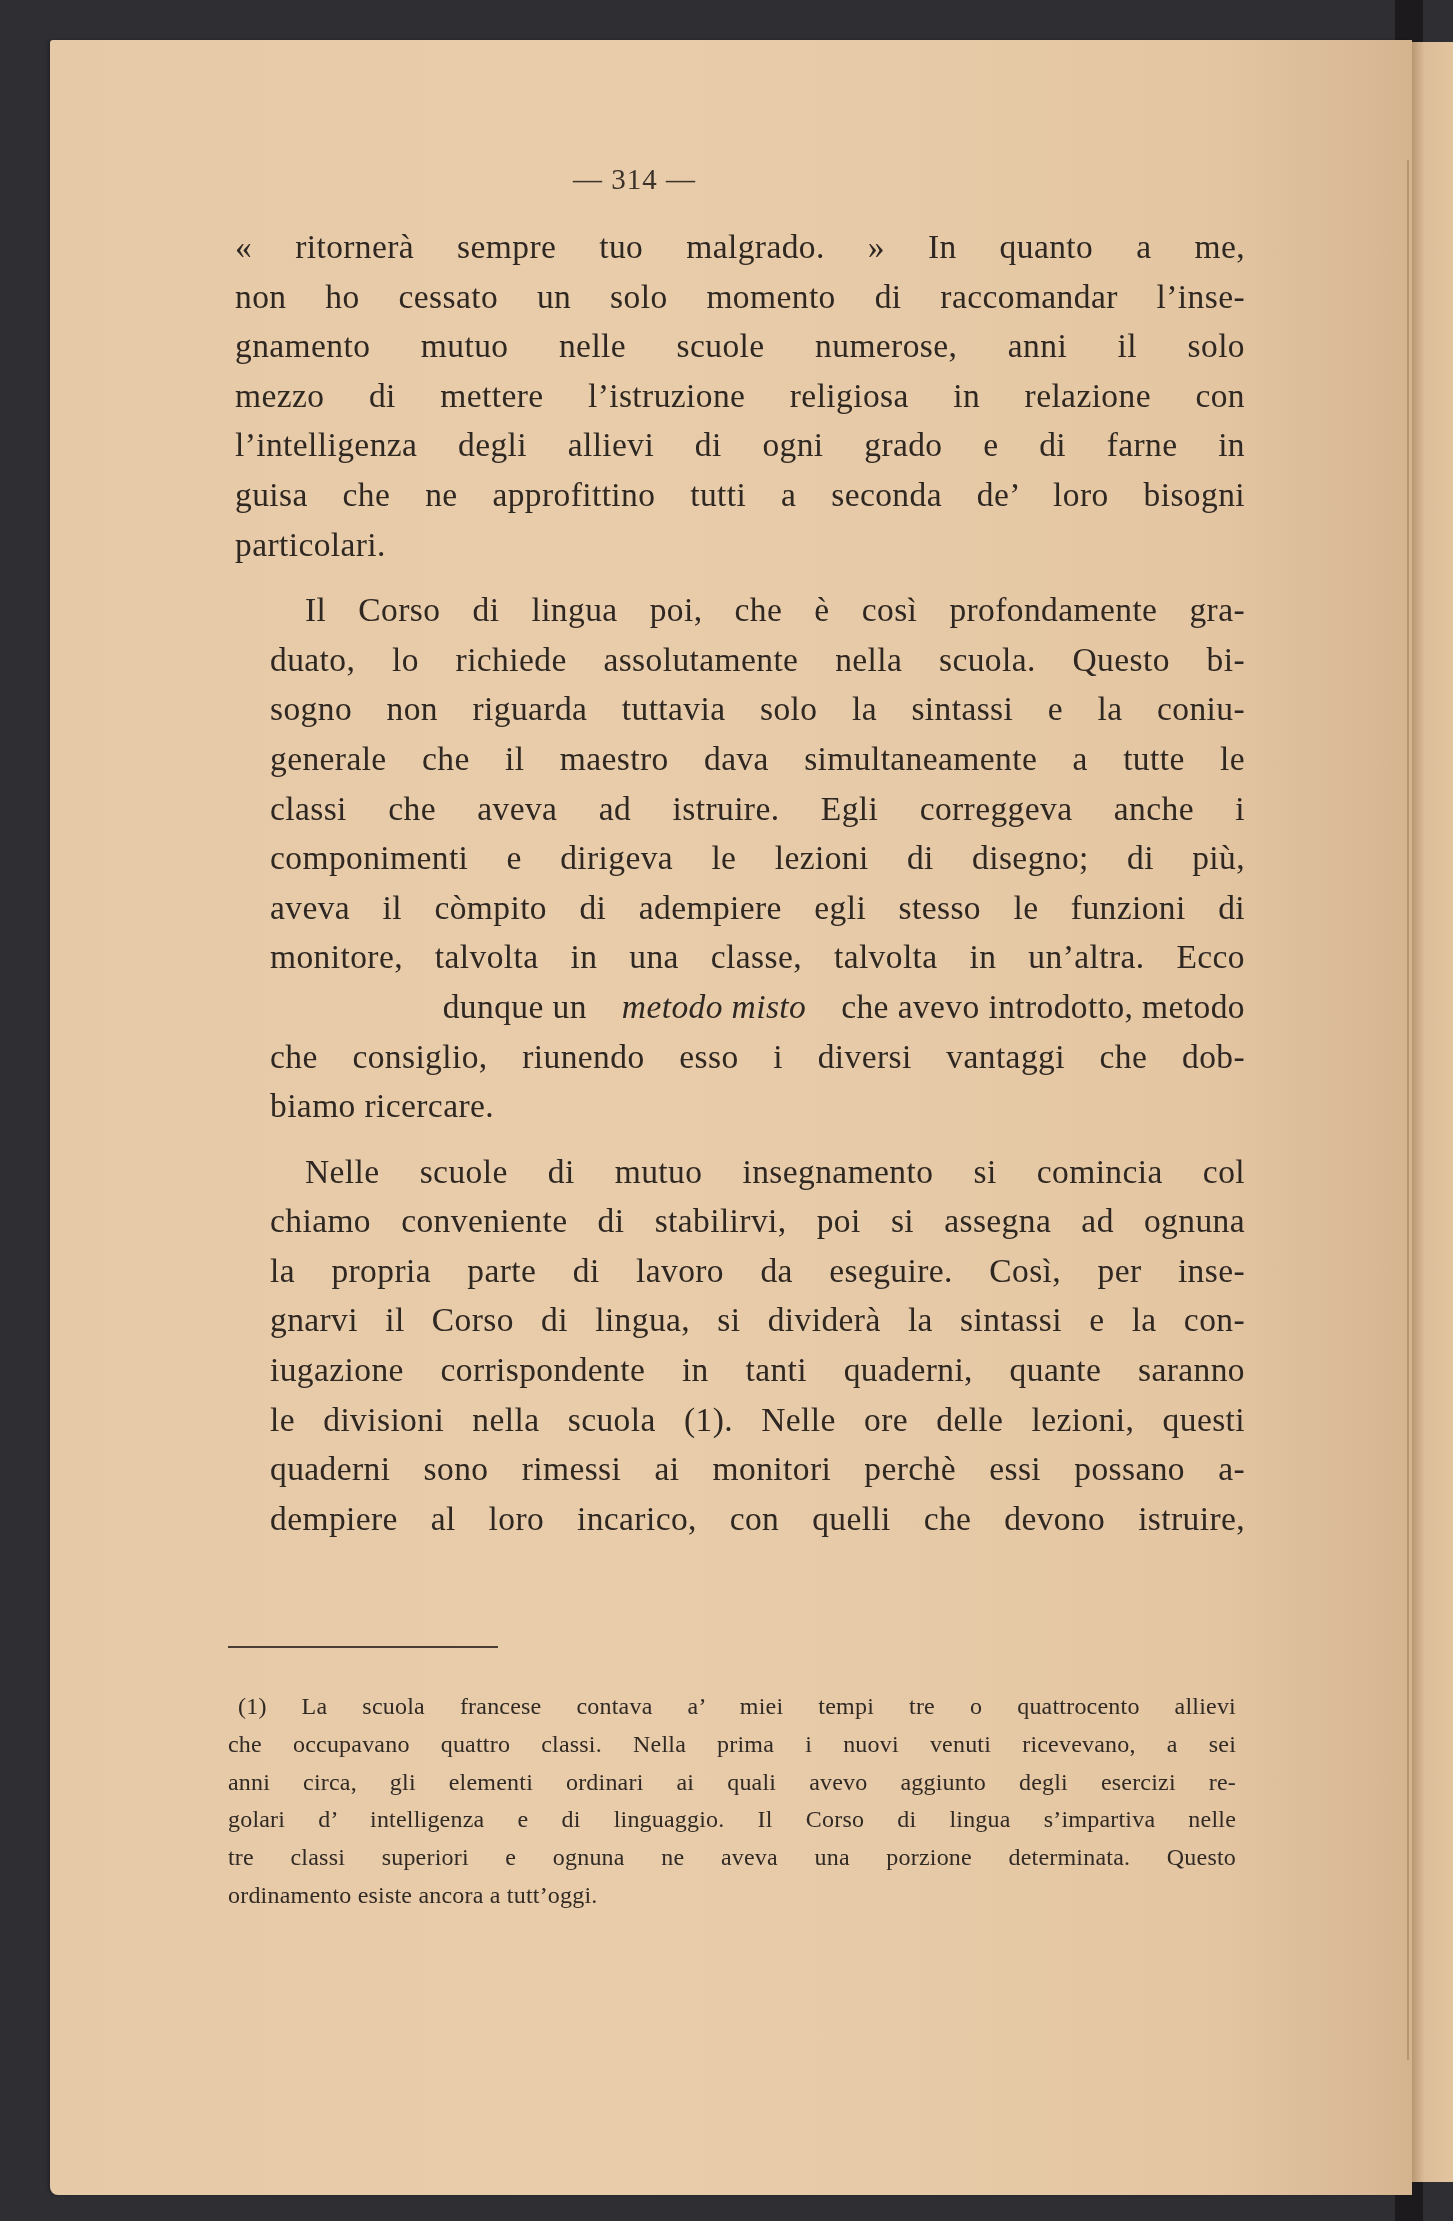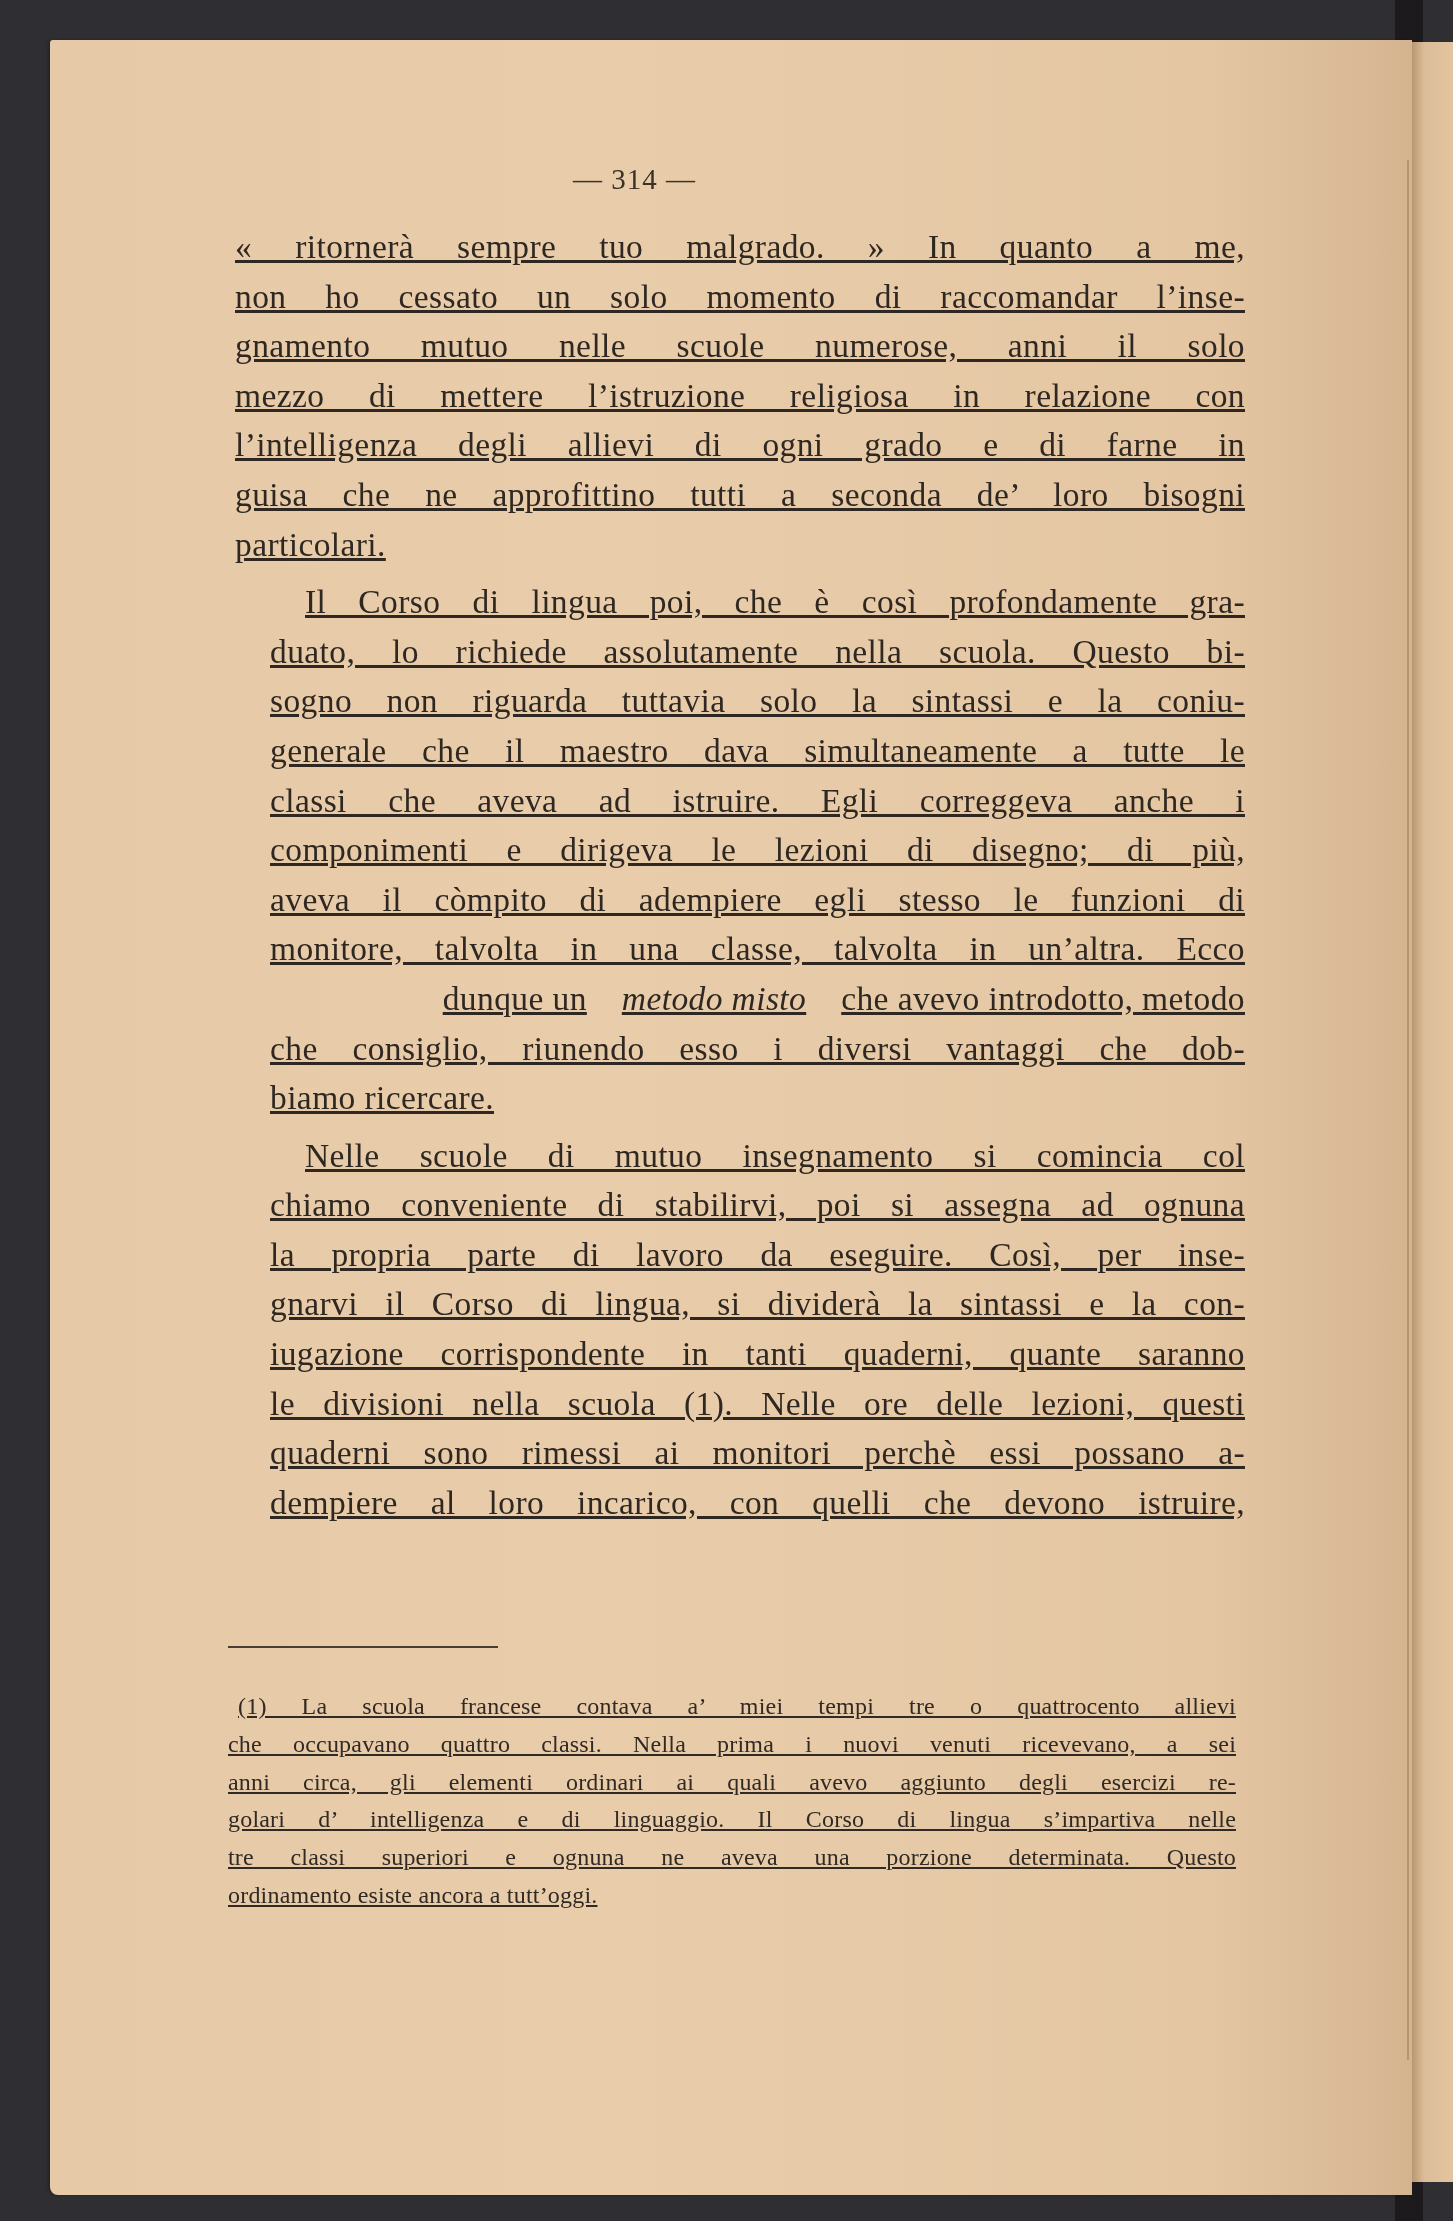--- a/index.html
+++ b/index.html
@@ -29,23 +29,23 @@
     .page-number {
       position: absolute; left: 0; width: 1269px; top: 163px;
       text-align: center; font-size: 29px; color: #3a3129; letter-spacing: 1px;
     }
     .body-text {
       position: absolute; left: 235px; top: 222px; width: 1010px;
       color: #2f2822; font-size: 33.5px; line-height: 49.6px;
       text-align: justify; letter-spacing: 0.4px;
     }
     .body-text p { margin: 0; }
-    .body-text p.indent { text-indent: 35px; margin-top: 8px; }
+    .body-text p.indent { text-indent: 35px; margin-top: 16px; }
     .body-text em { font-style: italic; }
-    .line { display: block; text-align: justify; text-align-last: justify; white-space: nowrap; text-decoration: underline; }
+    .line { display: block; text-align: justify; text-align-last: justify; white-space: nowrap; }
     .line.last { text-align-last: left; }
     .rule {
       position: absolute; left: 228px; top: 1646px; width: 270px; height: 2px;
       background: #4a3e34;
     }
     .footnote {
       position: absolute; left: 228px; top: 1688px; width: 1008px;
       color: #312a24; font-size: 24px; line-height: 37.8px;
       letter-spacing: 0.2px;
     }

